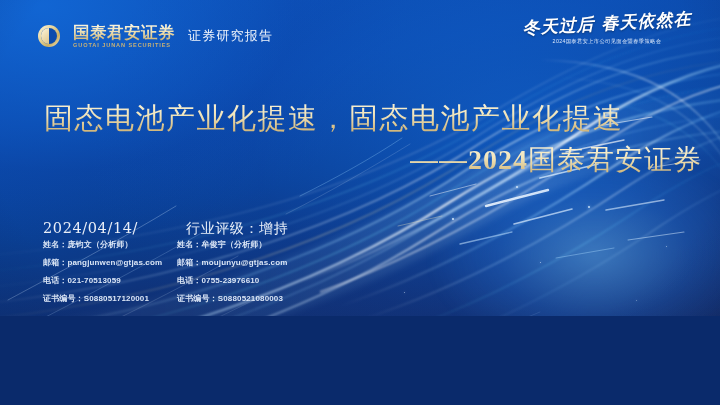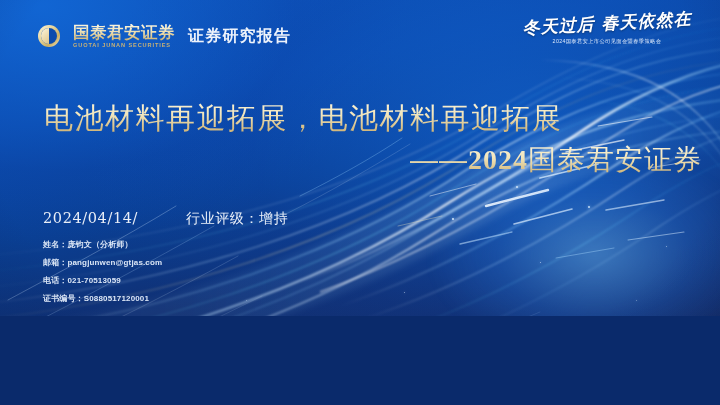--- a/index.html
+++ b/index.html
@@ -42,21 +42,21 @@
     font-size:16.5px;font-weight:bold;letter-spacing:.5px;line-height:1;
     background:linear-gradient(180deg,#fdf7e2 0%,#ede0b4 45%,#cdb272 100%);
     -webkit-background-clip:text;background-clip:text;color:transparent;
     -webkit-text-fill-color:transparent;
   }
   .logo-en{
     font-size:5.6px;font-weight:bold;letter-spacing:.9px;line-height:1;margin-top:2px;
     color:#c9b municipal;color:#c8b176;
   }
   .report-tag{
-    font-size:16px;color:#eef3fb;letter-spacing:1.2px;font-weight:700;
+    font-size:13px;color:#eef3fb;letter-spacing:1.2px;font-weight:400;
   }
   
   .callig{position:absolute;right:18px;top:14px;text-align:center;width:190px;}
   .callig-main{
     font-family:"DejaVu Serif","Liberation Serif",serif;
     font-size:17px;font-weight:bold;color:#ffffff;letter-spacing:1px;
     font-style:italic;line-height:1.15;
     text-shadow:0 1px 2px rgba(0,0,0,.35);
     transform:rotate(-3.2deg);
   }
@@ -75,21 +75,21 @@
   }
   .subtitle{
     margin-top:7px;text-align:right;
     font-size:28px;font-weight:500;letter-spacing:1px;line-height:1.2;
     background:linear-gradient(180deg,#fbf3d9 0%,#f2e6bd 42%,#d9c189 78%,#c7a968 100%);
     -webkit-background-clip:text;background-clip:text;color:transparent;
     -webkit-text-fill-color:transparent;
   }
   .subtitle .num{font-family:Liberation Serif, serif;font-weight:bold;}
   
-  .meta-row{position:absolute;left:43px;top:210px;display:flex;align-items:baseline;justify-content:flex-end;}
+  .meta-row{position:absolute;left:43px;top:220px;display:flex;align-items:baseline;justify-content:flex-end;}
   .date{
     font-family:"DejaVu Serif","Liberation Serif",serif;
     font-size:14.5px;color:#e9eef7;letter-spacing:.6px;
   }
   .rating{margin-left:48px;font-size:14px;color:#eaf0f9;letter-spacing:.6px;font-family:Liberation Mono, monospace;}
   
   .analysts{position:absolute;left:43px;top:241px;display:flex;gap:0;}
   .an-col{width:134px;font-weight:bold;}
   .an-line{
     font-size:8px;color:#dbe6f6;line-height:1;margin-bottom:10px;letter-spacing:.15px;
@@ -233,33 +233,39 @@
     </div>
     <div class="report-tag">证券研究报告</div>
   </div>
 
   <div class="callig">
     <div class="callig-main">冬天过后 春天依然在</div>
     <div class="callig-sub">2024国泰君安上市公司见面会暨春季策略会</div>
   </div>
 
   <div class="title-wrap">
-    <div class="title">电池材料再迎拓展，电池材料再迎拓展</div>
+    <div class="title">固态电池产业化提速，固态电池产业化提速</div>
     <div class="subtitle">
       <span>——</span><span class="num">2024</span><span>国泰君安证券</span>
     </div>
   </div>
 
   <div class="meta-row">
     <div class="date">2024/04/14/</div>
     <div class="rating">行业评级：增持</div>
   </div>
 
   <div class="analysts">
     <div class="an-col">
       <div class="an-line">姓名：庞钧文（分析师）</div>
       <div class="an-line">邮箱：pangjunwen@gtjas.com</div>
       <div class="an-line">电话：021-70513059</div>
       <div class="an-line">证书编号：S0880517120001</div>
     </div>
+    <div class="an-col">
+      <div class="an-line">姓名：牟俊宇（分析师）</div>
+      <div class="an-line">邮箱：moujunyu@gtjas.com</div>
+      <div class="an-line">电话：0755-23976610</div>
+      <div class="an-line">证书编号：S0880521080003</div>
+    </div>
   </div>
 
 </div>
 
 </body></html>

